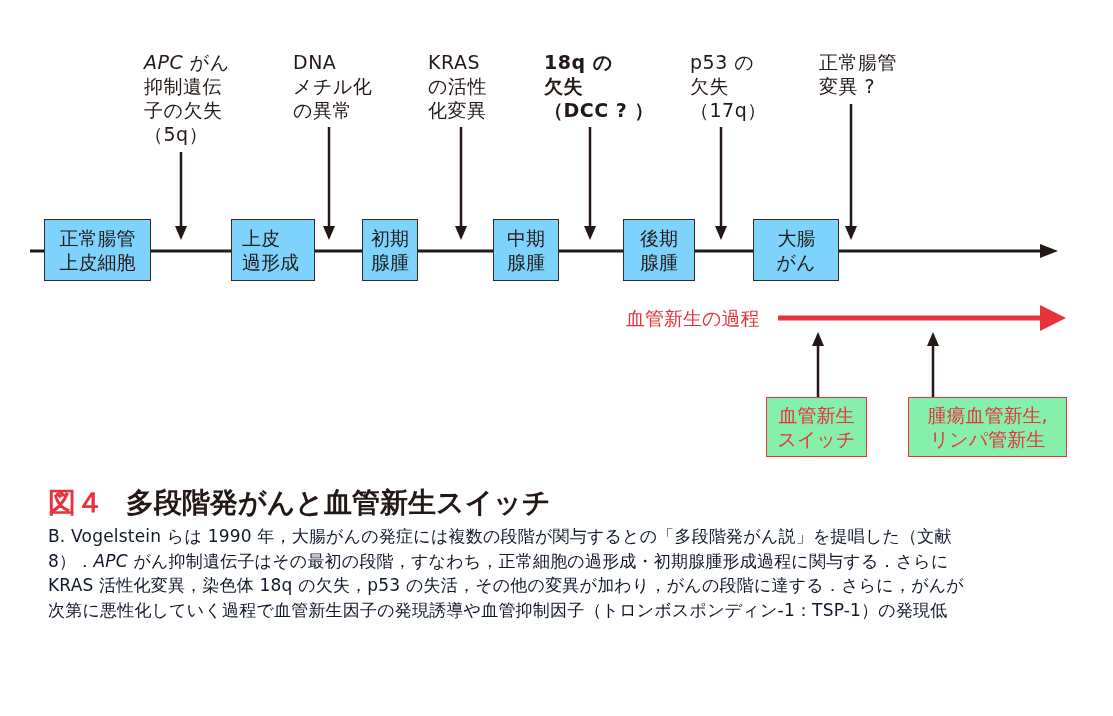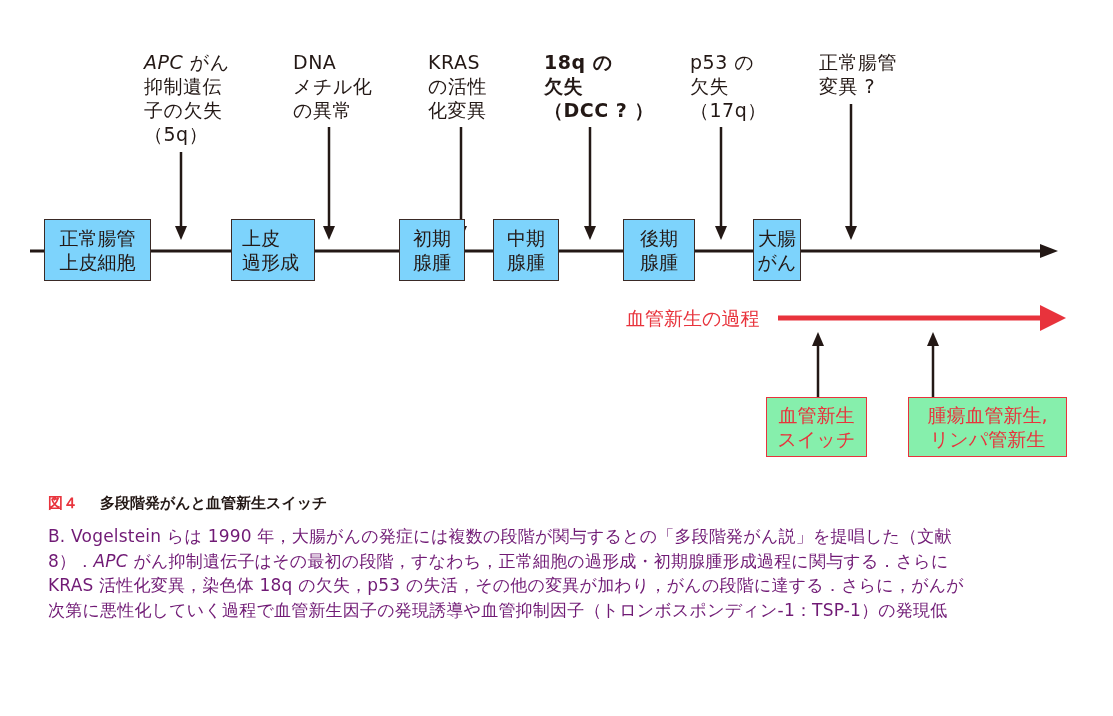--- a/index.html
+++ b/index.html
@@ -9,23 +9,23 @@
   .mut-label { position:absolute; font-size:19px; line-height:24px; color:#231815; white-space:pre; letter-spacing:0.5px; }
   .mut-label .it { font-style:italic; }
   .stage-box { position:absolute; top:207px; height:62px; background:#7dd3fc; border:1.5px solid #3a2a26;
                box-sizing:border-box; display:flex; align-items:center; justify-content:center;
                font-size:19px; line-height:24px; text-align:center; white-space:pre; color:#231815; }
   .red-box { position:absolute; top:385px; height:60px; background:#86efac; border:1.5px solid #e8333c;
              box-sizing:border-box; display:flex; align-items:center; justify-content:center;
              font-size:19px; line-height:24px; text-align:center; white-space:pre; color:#e8333c; }
   .red-label { position:absolute; left:626px; top:294px; font-size:19px; line-height:24px; color:#e8333c; }
   #caption { position:absolute; left:48px; top:488px; width:1030px; }
-  .cap-title { font-size:15px; font-weight:bold; line-height:30px; color:#231815; }
+  .cap-title { font-size:28px; font-weight:bold; line-height:30px; color:#231815; }
   .cap-title .fig-no { color:#e8333c; margin-right:22px; }
-  .cap-body { margin-top:6px; font-size:17px; line-height:24.5px; color:#701a75; letter-spacing:0.2px; }
+  .cap-body { margin-top:6px; font-size:17px; line-height:24.5px; color:#0f172a; letter-spacing:0.2px; }
   .cap-body p { margin:0; white-space:nowrap; }
   .cap-body .it { font-style:italic; }
 </style>
 </head>
 <body>
 
 <div id="diagram">
   <svg width="1113" height="470" style="position:absolute;left:0;top:0">
 
     <line x1="30" y1="239" x2="1045" y2="239" stroke="#231815" stroke-width="3"></line>
@@ -85,27 +85,27 @@
   <div class="mut-label" style="left:690px;top:38px;">p53 の
 欠失
 （17q）</div>
   <div class="mut-label" style="left:819px;top:38px;">正常腸管
 変異 ?</div>
 
   <div class="stage-box" style="left:44px;width:107px;">正常腸管
 上皮細胞</div>
   <div class="stage-box" style="left:213px;width:84px;justify-content:flex-start;padding-left:10px;text-align:left;margin-left:18px;">上皮
 過形成</div>
-  <div class="stage-box" style="left:362px;width:66px;margin-left:37px;">初期
+  <div class="stage-box" style="left:362px;width:56px;">初期
 腺腫</div>
   <div class="stage-box" style="left:493px;width:66px;">中期
 腺腫</div>
   <div class="stage-box" style="left:623px;width:72px;">後期
 腺腫</div>
-  <div class="stage-box" style="left:753px;width:48px;">大腸
+  <div class="stage-box" style="left:753px;width:86px;text-align:right;">大腸
 がん</div>
 
   <div class="red-label">血管新生の過程</div>
 
   <div class="red-box" style="left:766px;width:101px;">血管新生
 スイッチ</div>
   <div class="red-box" style="left:908px;width:159px;">腫瘍血管新生,
 リンパ管新生</div>
 </div>
 

